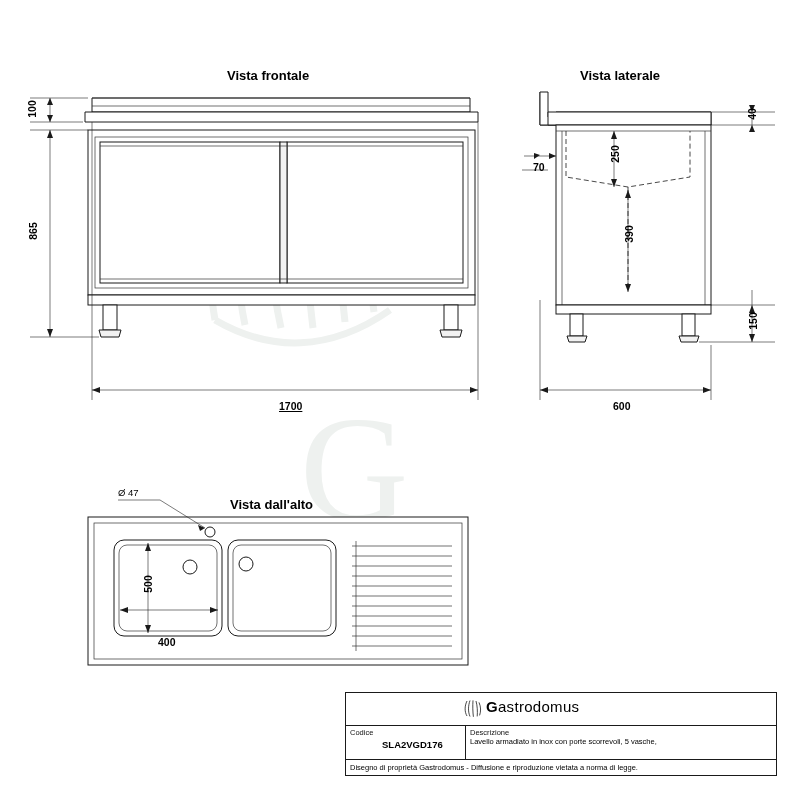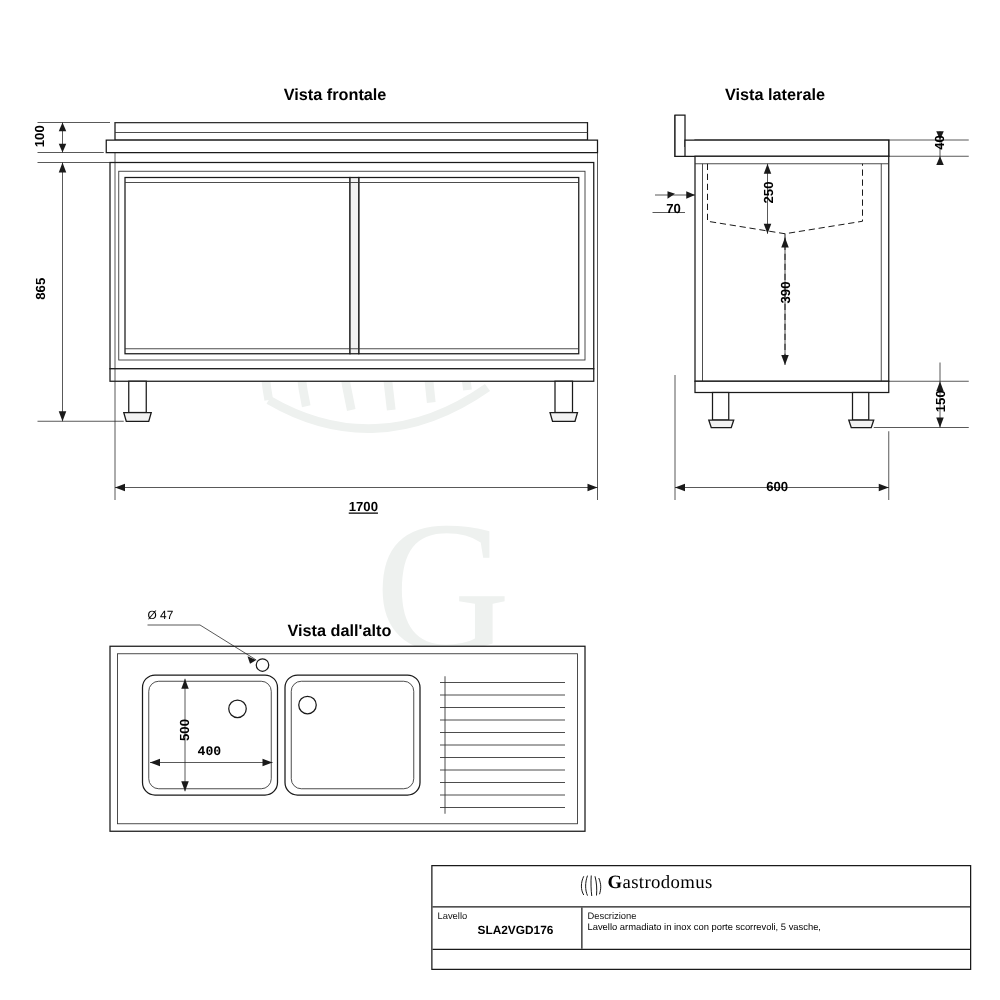--- a/index.html
+++ b/index.html
@@ -64,21 +64,21 @@
   }
   #tb-logo-row {
     position: relative;
     height: 32px;
     border-bottom: 1px solid #1a1a1a;
   }
   #tb-brand {
     position: absolute;
     left: 140px;
     top: 5px;
-    font-family: Liberation Serif, serif;
+    font-family: Liberation Sans, sans-serif;
     font-size: 15px;
     letter-spacing: 0.3px;
     white-space: nowrap;
   }
   #tb-brand .gbig { font-weight: bold; }
   #tb-logo-mark {
     position: absolute;
     left: 118px;
     top: 6px;
     width: 18px;
@@ -232,21 +232,21 @@
     <line class="ext" x1="540" y1="390" x2="711" y2="390"></line>
     <polygon fill="#1a1a1a" points="540,390 548,387 548,393"></polygon>
     <polygon fill="#1a1a1a" points="711,390 703,387 703,393"></polygon>
   </svg>
 
   <div class="dim-label vert" style="left:741px; top:108px; width:22px; text-align:center;">40</div>
   <div class="dim-label" style="left:533px; top:161px;">70</div>
   <div class="dim-label vert" style="left:602px; top:148px; width:26px; text-align:center;">250</div>
   <div class="dim-label vert" style="left:616px; top:228px; width:26px; text-align:center;">390</div>
   <div class="dim-label vert" style="left:740px; top:315px; width:26px; text-align:center;">150</div>
-  <div class="dim-label" style="left:613px; top:384px;">600</div>
+  <div class="dim-label" style="left:613px; top:400px;">600</div>
 
   <div class="view-title" style="left:230px; top:465px;">Vista dall'alto</div>
 
   <svg width="800" height="800">
 
     <rect class="fillw" x="88" y="517" width="380" height="148"></rect>
     <rect class="ln-thin" x="94" y="523" width="368" height="136"></rect>
 
     <rect class="ln" x="114" y="540" width="108" height="96" rx="10" ry="10"></rect>
     <rect class="ln-thin" x="119" y="545" width="98" height="86" rx="8" ry="8"></rect>
@@ -281,40 +281,41 @@
     <polygon fill="#1a1a1a" points="148,543 145,551 151,551"></polygon>
     <polygon fill="#1a1a1a" points="148,633 145,625 151,625"></polygon>
 
     <line class="ext" x1="120" y1="610" x2="218" y2="610"></line>
     <polygon fill="#1a1a1a" points="120,610 128,607 128,613"></polygon>
     <polygon fill="#1a1a1a" points="218,610 210,607 210,613"></polygon>
   </svg>
 
   <div class="note" style="left:118px; top:487px;">Ø 47</div>
   <div class="dim-label vert" style="left:135px; top:578px; width:26px; text-align:center;">500</div>
-  <div class="dim-label" style="left:158px; top:596px;font-family:Liberation Mono, monospace;">400</div>
+  <div class="dim-label" style="left:158px; top:636px;">400</div>
 
   <div id="titleblock">
     <div id="tb-logo-row">
       <svg id="tb-logo-mark" viewBox="0 0 18 20">
         <g fill="none" stroke="#1a1a1a" stroke-width="0.8">
           <path d="M3 2 C0.5 7 0.5 13 3 17"></path>
           <path d="M6 1.5 C4 7 4 13 6 17.5"></path>
           <path d="M9 1.4 C8.6 7 8.8 13 9.4 17.8"></path>
           <path d="M12 2 C13.4 7 13.6 12.6 13.2 17.4"></path>
           <path d="M15 3.4 C17 8 17 12 15.6 16.4"></path>
         </g>
       </svg>
       <div id="tb-brand"><span class="gbig">G</span><span>astrodomus</span></div>
     </div>
     <div id="tb-mid">
       <div id="tb-code">
-        <div class="tb-h">Lavello</div>
+        <div class="tb-h">Codice</div>
         <div class="tb-v-code">SLA2VGD176</div>
       </div>
       <div id="tb-desc">
         <div class="tb-h">Descrizione</div>
         <div class="tb-v-desc">Lavello armadiato in inox con porte scorrevoli, 5 vasche,</div>
       </div>
     </div>
+    <div id="tb-foot">Disegno di proprietà Gastrodomus -  Diffusione e riproduzione vietata a norma di legge.</div>
   </div>
 
 </div>
 
 </body></html>

